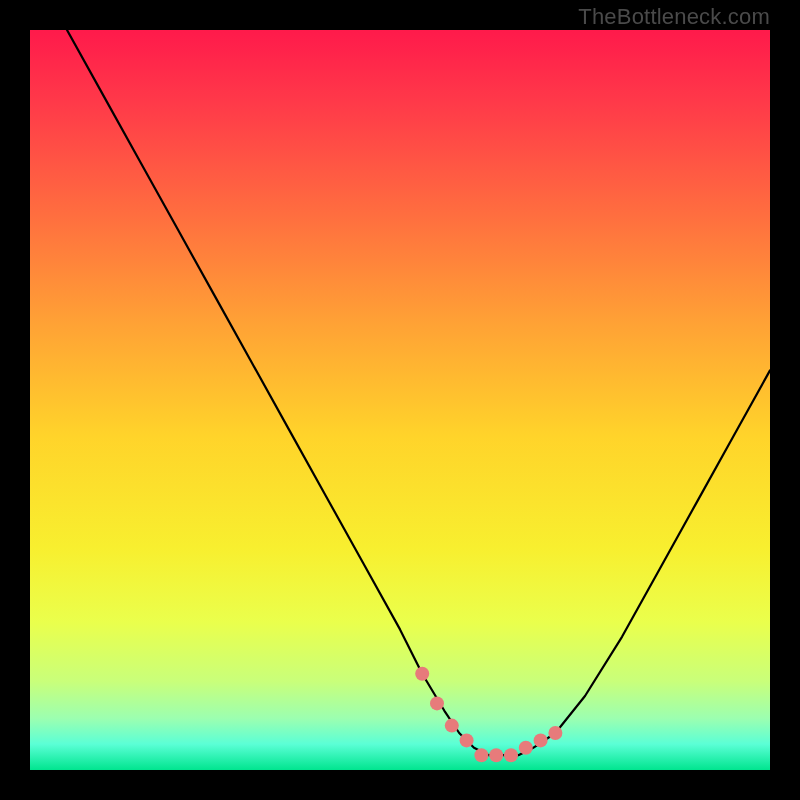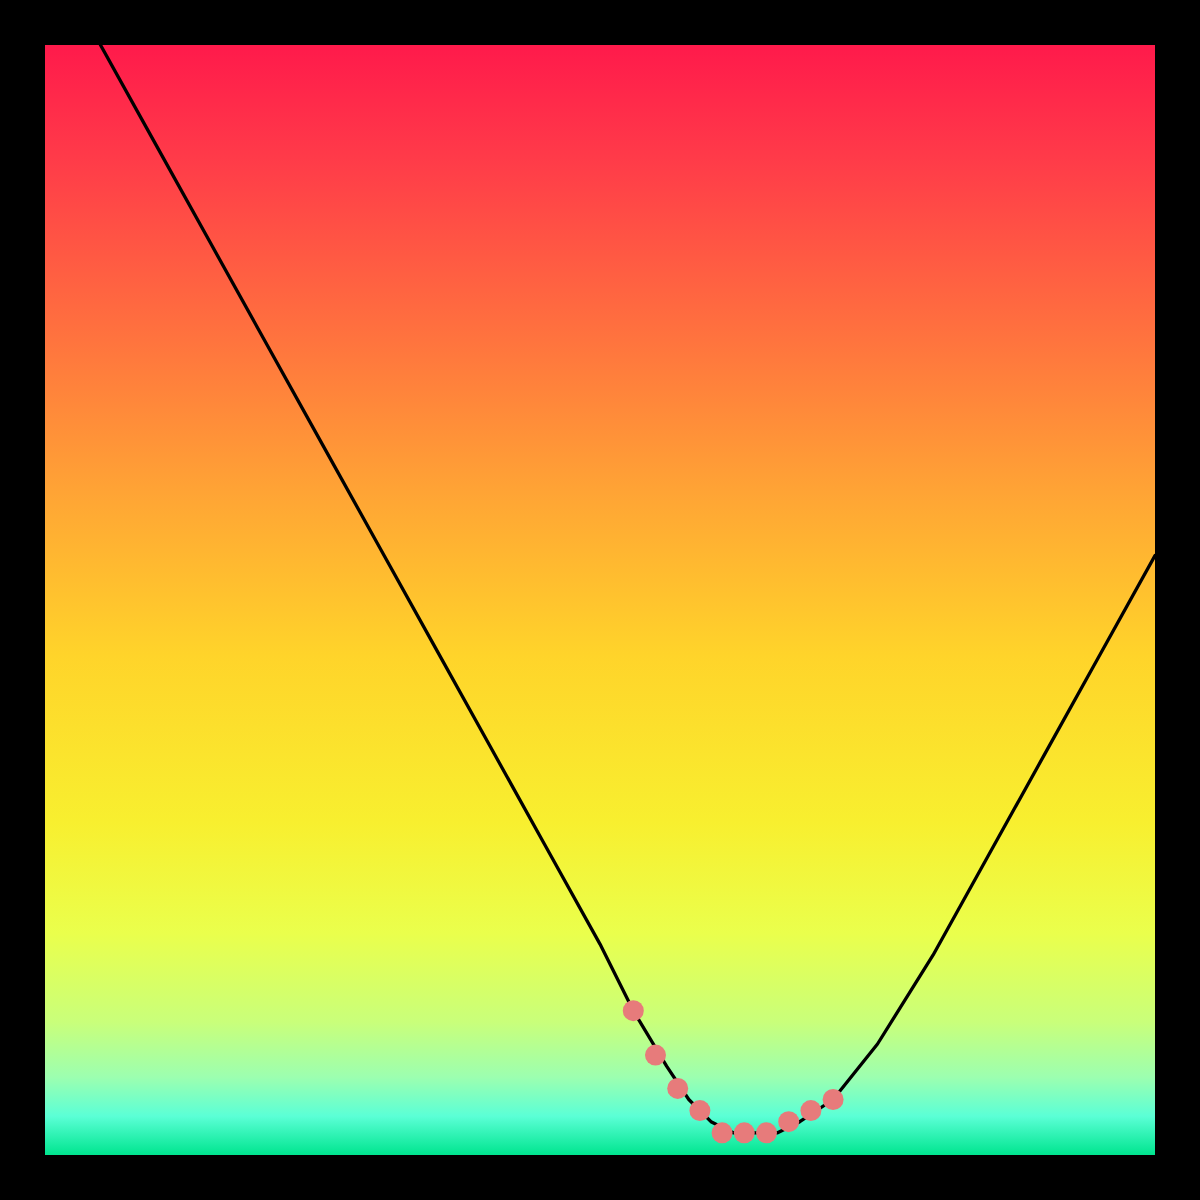--- a/index.html
+++ b/index.html
@@ -81,14 +81,15 @@
           <circle cx="466.2" cy="725.2" r="7" fill="#e77b7b"></circle>
           <circle cx="481.0" cy="725.2" r="7" fill="#e77b7b"></circle>
           <circle cx="495.8" cy="717.8" r="7" fill="#e77b7b"></circle>
           <circle cx="510.6" cy="710.4" r="7" fill="#e77b7b"></circle>
           <circle cx="525.4" cy="703.0" r="7" fill="#e77b7b"></circle>
         </g>
     </svg>
 
   </div>
 
+  <div class="watermark">TheBottleneck.com</div>
 
 </div>
 
 </body></html>

